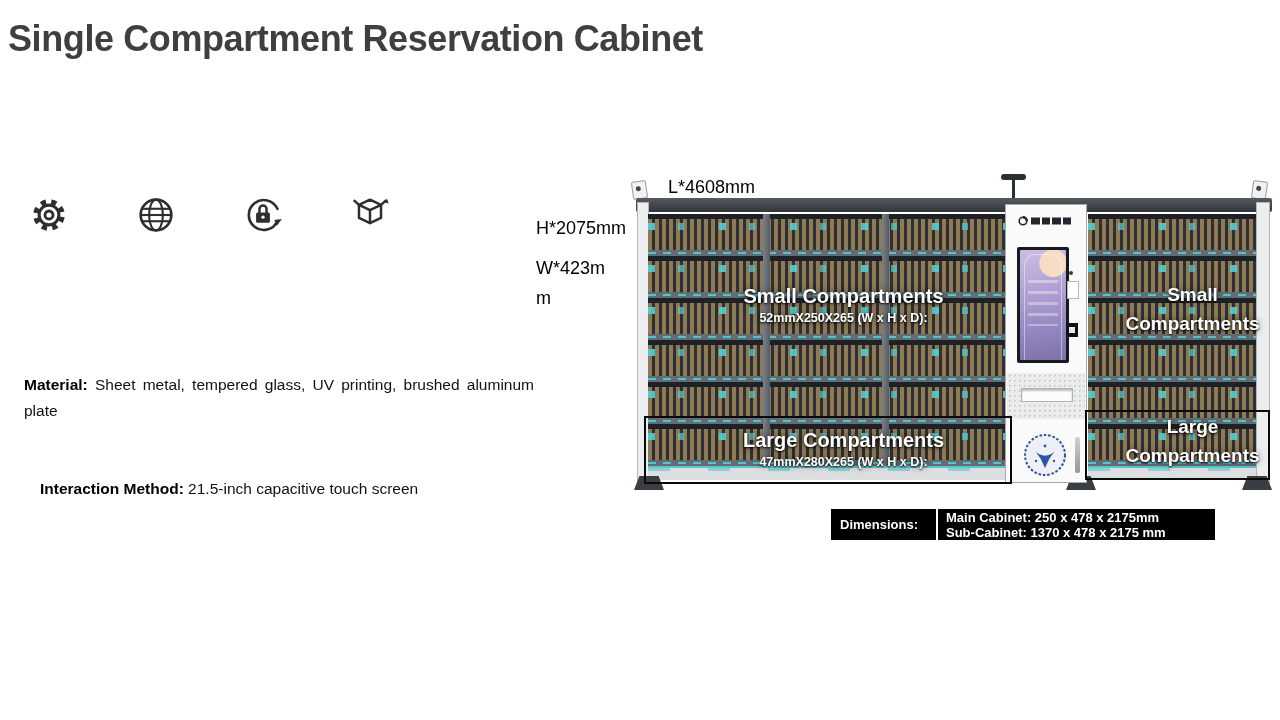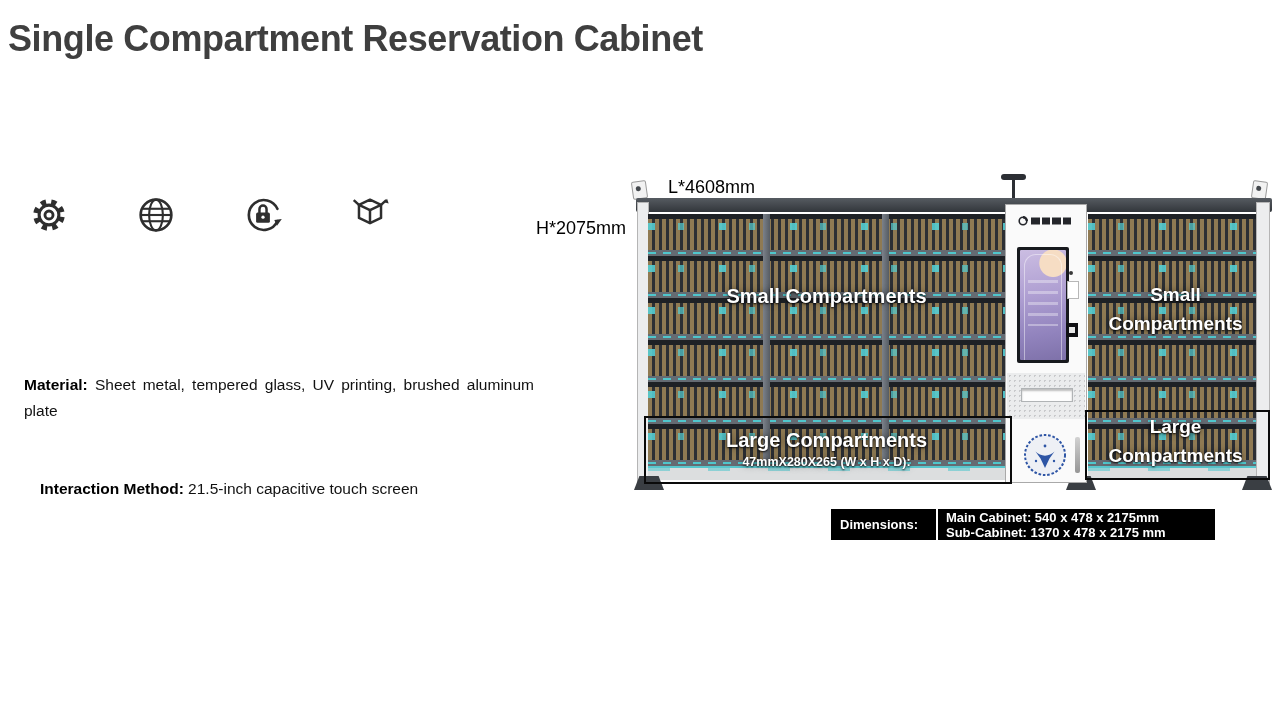--- a/index.html
+++ b/index.html
@@ -84,21 +84,21 @@
 
   
   .zone-outline{position:absolute;border:2.5px solid #0a0a0a;z-index:8;pointer-events:none;}
   .ol-left{left:14px;top:240px;width:364px;height:64px;}
   .ol-right{left:455px;top:234px;width:181px;height:66px;}
   .foot{position:absolute;top:300px;width:30px;height:14px;background:#3a3e43;
     clip-path:polygon(18% 0,82% 0,100% 100%,0 100%);}
 
   
   .cab-label{position:absolute;z-index:10;text-align:center;color:#fff;
-    text-shadow:0 1px 2px rgba(0,0,0,.95),0 0 7px rgba(0,0,0,.55);}
+    text-shadow:0 1px 2px rgba(0,0,0,.95),0 0 7px rgba(0,0,0,.55);margin-left:17px;}
   .cab-label .t{font-size:20px;font-weight:bold;line-height:24px;}
   .cab-label .s{font-size:12.5px;font-weight:600;margin-top:3px;}
   .lab-ls{left:18px;width:357px;top:108px;}
   .lab-ll{left:18px;width:357px;top:252px;}
   .lab-rs{left:455px;width:181px;top:104px;}
   .lab-rl{left:455px;width:181px;top:236px;}
   .lab-rs .t,.lab-rl .t{font-size:19px;line-height:29px;}
 
   
   .dims-bar{position:absolute;left:831px;top:509px;width:384px;height:31px;background:#000;
@@ -156,20 +156,21 @@
 
   <p class="spec" style="left:24px;top:356px;width:510px;">
     <b>Material:</b><span> Sheet metal, tempered glass, UV printing, brushed aluminum plate</span>
   </p>
   <p class="spec" style="left:40px;top:460px;width:510px;">
     <b>Interaction Method:</b><span> 21.5-inch capacitive touch screen</span>
   </p>
 
   <div class="dim-label" style="left:668px;top:177px;">L*4608mm</div>
   <div class="dim-label" style="left:536px;top:218px;">H*2075mm</div>
+  <div class="dim-label dim-w" style="left:536px;top:253px;">W*423mm</div>
 
   <div class="cabinet">
     <div class="corner-cam cam-left"></div>
     <div class="corner-cam cam-right"></div>
     <div class="top-cam"></div>
     <div class="cab-topbar"></div>
     <div class="side-panel sp-left"></div>
     <div class="side-panel sp-right"></div>
 
     <div class="grid grid-left">
@@ -228,35 +229,36 @@
 
     <div class="zone-outline ol-left"></div>
     <div class="zone-outline ol-right"></div>
 
     <div class="foot" style="left:4px;"></div>
     <div class="foot" style="left:436px;"></div>
     <div class="foot" style="left:612px;"></div>
 
     <div class="cab-label lab-ls">
       <div class="t">Small Compartments</div>
+      <div class="s">52mmX250X265  (W x H x D):</div>
     </div>
     <div class="cab-label lab-ll">
       <div class="t">Large Compartments</div>
       <div class="s">47mmX280X265  (W x H x D):</div>
     </div>
     <div class="cab-label lab-rs">
       <div class="t">Small Compartments</div>
     </div>
     <div class="cab-label lab-rl">
       <div class="t">Large Compartments</div>
     </div>
   </div>
 
   <div class="dims-bar">
     <div class="cell-label">Dimensions:</div>
     <div class="bar-divider"></div>
     <div class="cell-values">
-      <span>Main Cabinet: 540 x 478 x 2175mm</span>
+      <span>Main Cabinet: 250 x 478 x 2175mm</span>
       <span>Sub-Cabinet: 1370 x 478 x 2175 mm</span>
     </div>
   </div>
 
 </div>
 
 </body></html>

